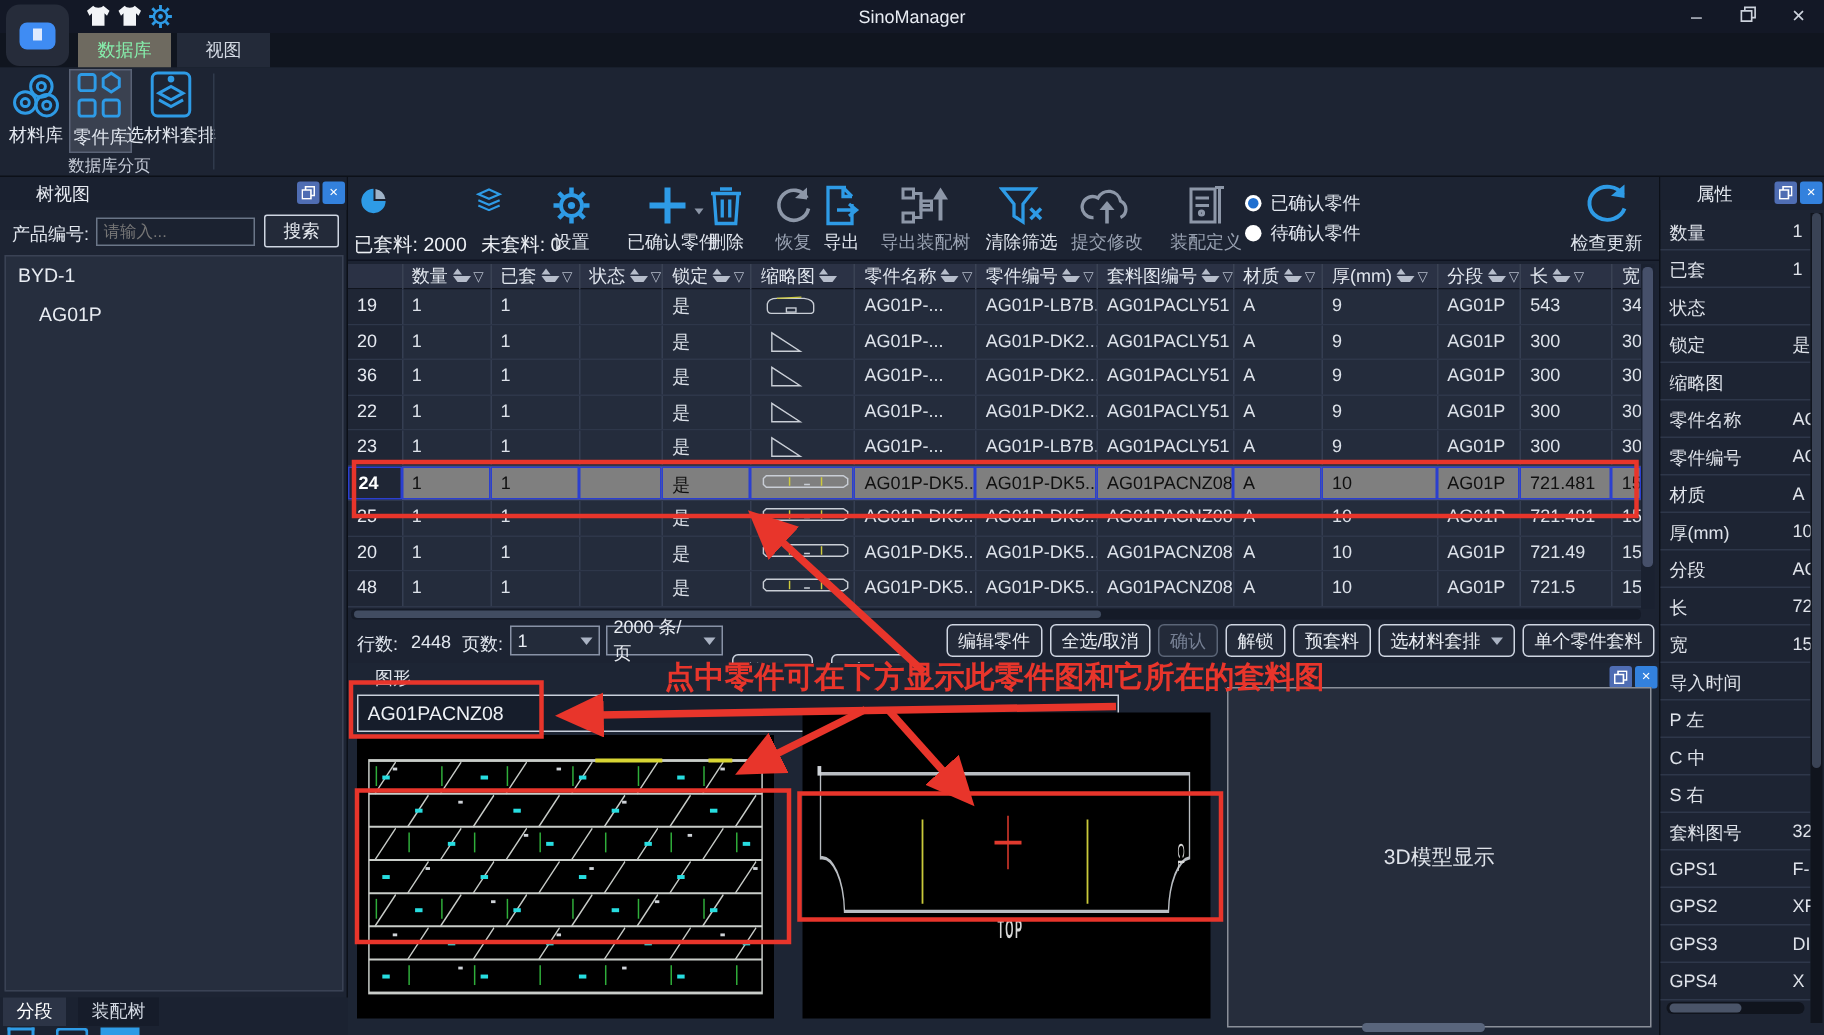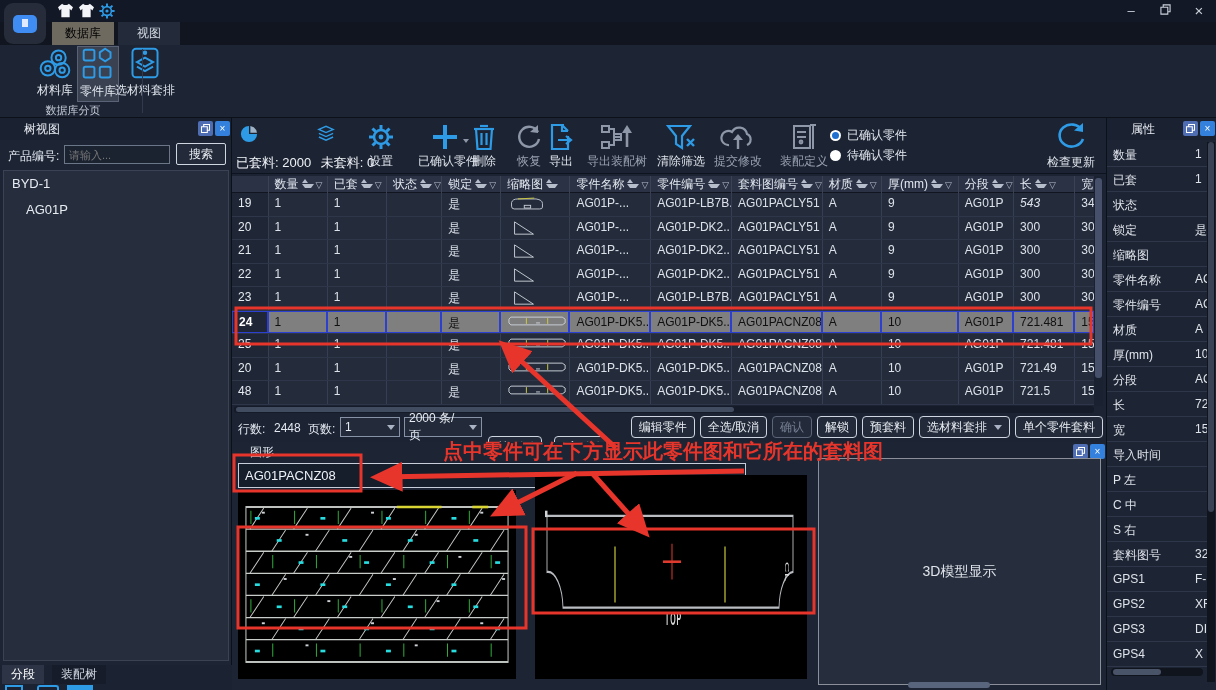--- a/index.html
+++ b/index.html
@@ -13,25 +13,25 @@
   #app-logo { position:absolute; left:4px; top:3px; width:42px; height:41px; background:#262c3a; border-radius:9px; z-index:5; display:flex; align-items:center; justify-content:center; }
   #app-logo .glyph { width:24px; height:18px; background:#3f8cf3; border-radius:5px; position:relative; }
   #app-logo .glyph:after { content:""; position:absolute; left:9px; top:4px; width:6px; height:8px; background:#dfeafe; }
   .qa-icon { position:absolute; top:3px; width:18px; height:16px; }
   #win-title { position:absolute; left:0; right:0; top:4px; text-align:center; font-size:12px; color:#e8ecf3; }
   .winbtn { position:absolute; top:0; width:34px; height:22px; text-align:center; line-height:22px; color:#ccd2dc; font-size:13px; }
 
   
   #tabrow { position:absolute; left:0; top:22px; width:1216px; height:23px; background:#10151f; }
   .ribbon-tab { position:absolute; top:0; height:23px; line-height:23px; text-align:center; font-size:12px; color:#d3d9e3; background:#232a39; }
-  .ribbon-tab.active { background:#6e6a60; color:#000000; }
+  .ribbon-tab.active { background:#6e6a60; color:#86efac; }
 
   
   #ribbon { position:absolute; left:0; top:45px; width:1216px; height:73px; background:#1d2433; border-bottom:1px solid #0c1018; }
-  .big-btn { position:absolute; top:1px; height:56px; display:flex; flex-direction:column; align-items:center; justify-content:flex-start;margin-left:31px; }
+  .big-btn { position:absolute; top:1px; height:56px; display:flex; flex-direction:column; align-items:center; justify-content:flex-start; }
   .big-btn.active { background:#3a4150; border:1px solid #5a6376; }
   .big-btn .lbl { font-size:12px; color:#e3e8f0; margin-top:2px; white-space:nowrap; }
   #ribbon-group-label { position:absolute; left:18px; top:58px; width:110px; text-align:center; font-size:11px; color:#c6ccd8; }
   #ribbon-sep { position:absolute; left:142px; top:4px; width:1px; height:64px; background:#303a4c; }
 
   
   #left-panel { position:absolute; left:0; top:118px; width:232px; height:547px; background:#1d2433; border-right:1px solid #0c1018; }
   .panel-header { position:absolute; left:0; top:0; right:0; height:22px; background:#1a2130; }
   .panel-title { position:absolute; left:24px; top:3px; font-size:12px; color:#e6eaf1; }
   .mini-btn { position:absolute; top:3px; width:15px; height:15px; border-radius:2px; display:flex; align-items:center; justify-content:center; font-size:10px; color:#fff; }
@@ -117,20 +117,21 @@
   
   #red-overlay { position:absolute; left:0; top:0; width:1216px; height:690px; z-index:60; pointer-events:none; }
   #annotation-text { position:absolute; left:443px; top:438px; z-index:61; font-size:20px; font-weight:bold; color:#e8352b; white-space:nowrap; pointer-events:none; }
 </style>
 </head>
 <body>
 
 <div id="app">
 
   <div id="titlebar">
+    <span id="win-title">SinoManager</span>
     <span class="winbtn" style="left:1114px;">–</span>
     <span class="winbtn" style="left:1148px;">
       <svg width="11" height="11" viewBox="0 0 12 12">
           <path d="M3.5,3.5 V1 H11 V8.5 H8.5 M1,3.5 H8.5 V11 H1 Z" fill="none" stroke="#ccd2dc" stroke-width="1.2"></path>
         </svg>
     </span>
     <span class="winbtn" style="left:1182px;font-size:15px;">×</span>
     <span class="qa-icon" style="left:57px;">
       <svg width="17" height="15" viewBox="0 0 20 18">
           <path d="M6,1 L1,5 L3,9 L5,7 L5,17 H15 V7 L17,9 L19,5 L14,1 C13,3 7,3 6,1 Z" fill="#f2f4f7"></path>
@@ -503,21 +504,21 @@
               <path d="M5,8 Q6,4 12,4 L32,4 Q39,5 39,9 L39,13 Q39,15 36,15 L8,15 Q5,15 5,12 Z" fill="none" stroke="#c9ced6"></path>
               <path d="M12,4 L30,3" stroke="#cfcb3c" fill="none"></path>
               <rect x="19" y="11" width="7" height="3" fill="none" stroke="#c9ced6"></rect>
             </svg></div>
           <div class="td" style="width: 82px;">AG01P-...</div>
           <div class="td" style="width: 82px;">AG01P-LB7B...</div>
           <div class="td" style="width: 92px;">AG01PACLY51</div>
           <div class="td" style="width: 60px;">A</div>
           <div class="td" style="width: 78px;">9</div>
           <div class="td" style="width: 56px;">AG01P</div>
-          <div class="td" style="width: 62px; font-style: italic;">543</div>
+          <div class="td" style="width: 62px;">543</div>
           <div class="td" style="width: 20px; text-align: right;">34</div>
         </div>
         <div class="tr">
           <div class="td num">20</div>
           <div class="td" style="width: 60px;">1</div>
           <div class="td" style="width: 60px;">1</div>
           <div class="td" style="width: 56px;"></div>
           <div class="td" style="width: 60px;">是</div>
           <div class="td thumb" style="width: 70px;"><svg width="34" height="19" viewBox="0 0 36 20">
               <path d="M8,3 L8,16 L28,16 Z" fill="none" stroke="#c9ced6"></path>
@@ -525,21 +526,21 @@
           <div class="td" style="width: 82px;">AG01P-...</div>
           <div class="td" style="width: 82px;">AG01P-DK2...</div>
           <div class="td" style="width: 92px;">AG01PACLY51</div>
           <div class="td" style="width: 60px;">A</div>
           <div class="td" style="width: 78px;">9</div>
           <div class="td" style="width: 56px;">AG01P</div>
           <div class="td" style="width: 62px;">300</div>
           <div class="td" style="width: 20px;">30</div>
         </div>
         <div class="tr">
-          <div class="td num">21</div>
+          <div class="td num">36</div>
           <div class="td" style="width: 60px;">1</div>
           <div class="td" style="width: 60px;">1</div>
           <div class="td" style="width: 56px;"></div>
           <div class="td" style="width: 60px;">是</div>
           <div class="td thumb" style="width: 70px;"><svg width="34" height="19" viewBox="0 0 36 20">
               <path d="M8,3 L8,16 L28,16 Z" fill="none" stroke="#c9ced6"></path>
             </svg></div>
           <div class="td" style="width: 82px;">AG01P-...</div>
           <div class="td" style="width: 82px;">AG01P-DK2...</div>
           <div class="td" style="width: 92px;">AG01PACLY51</div>

